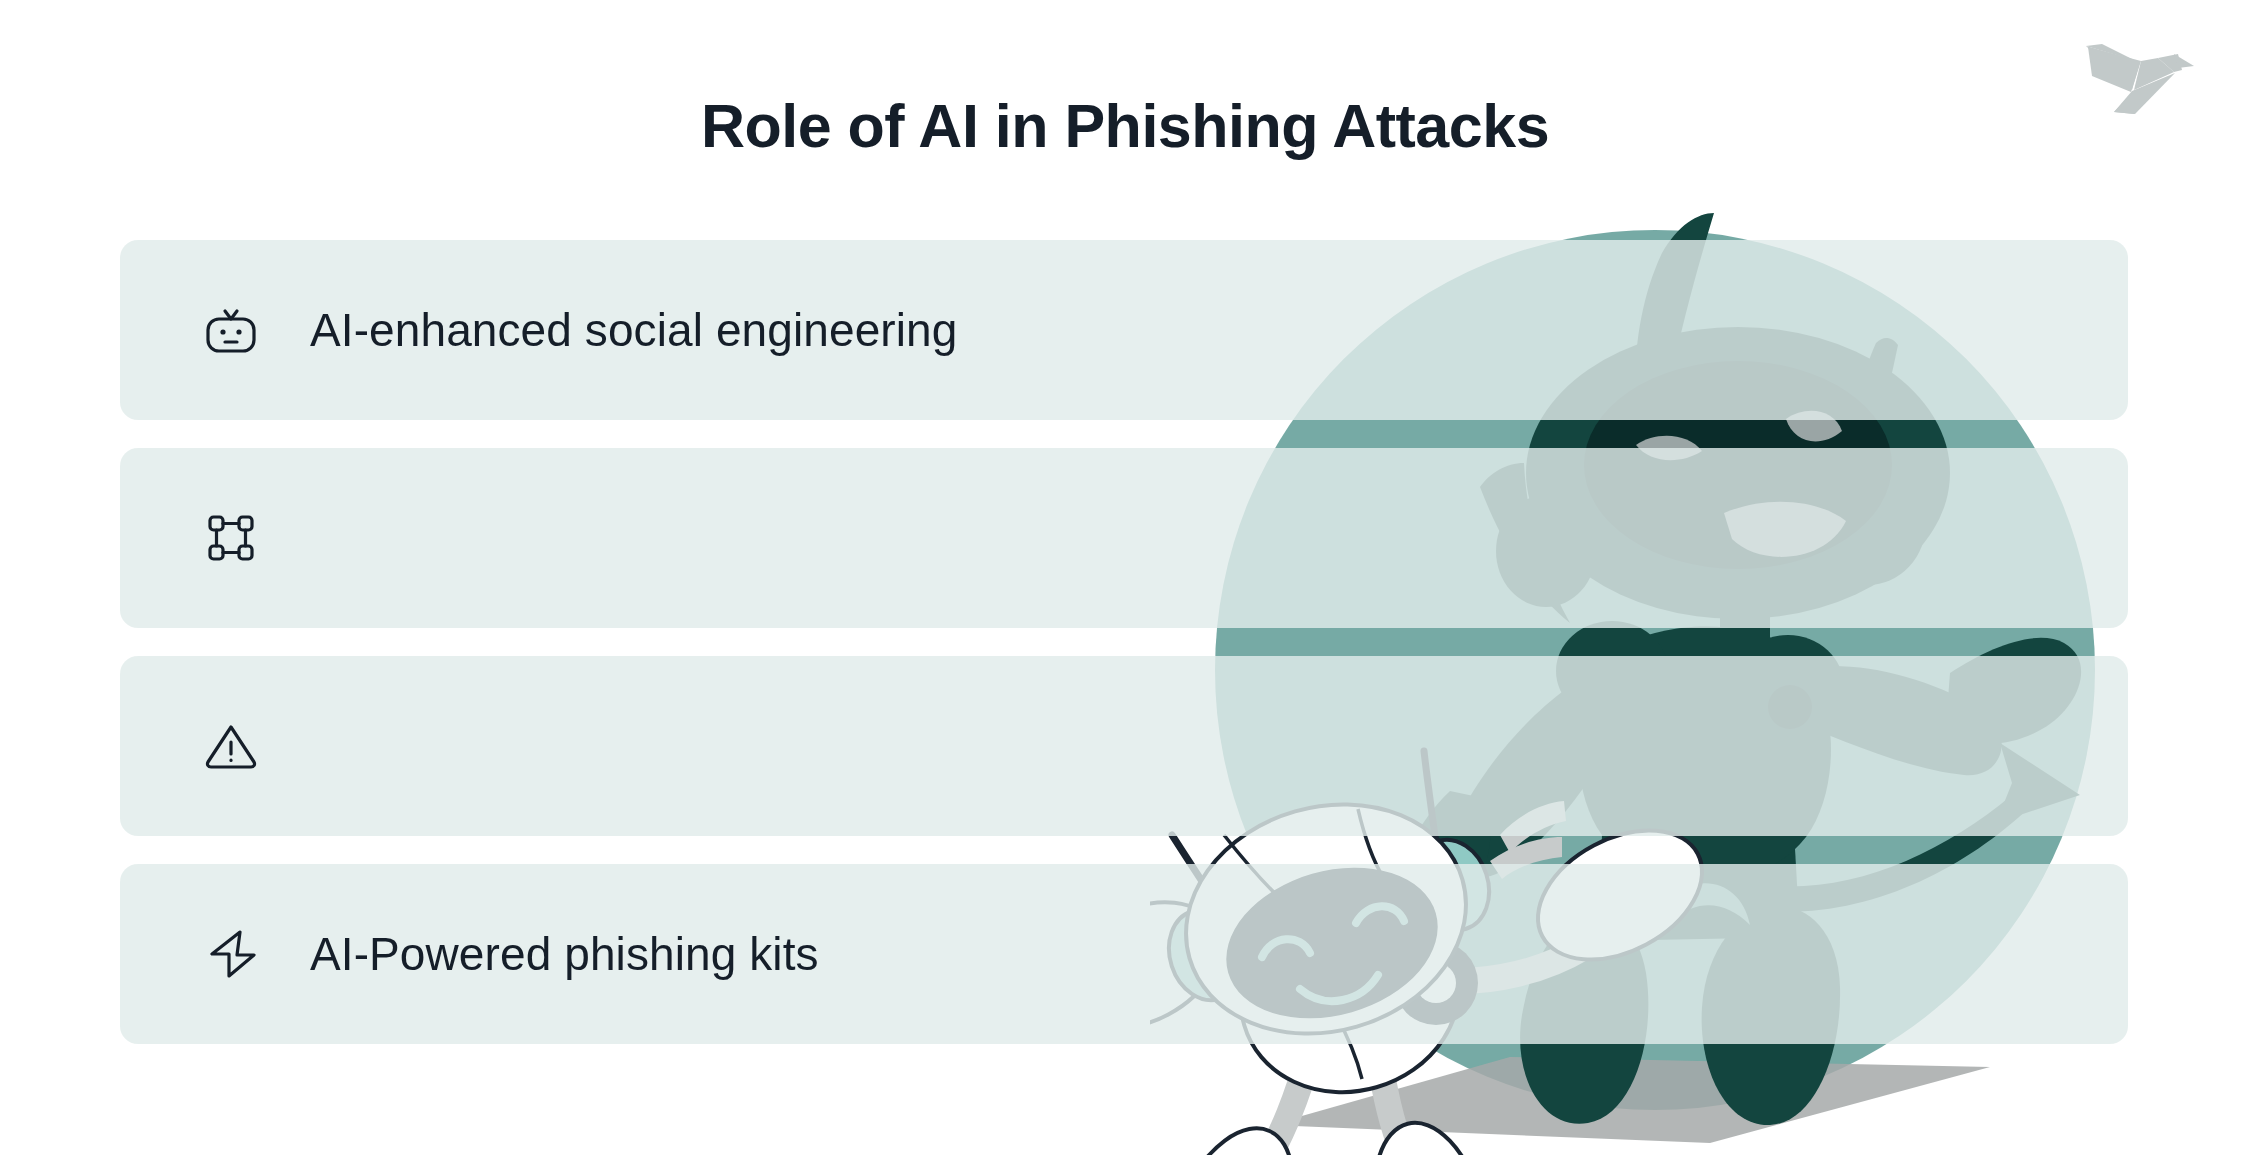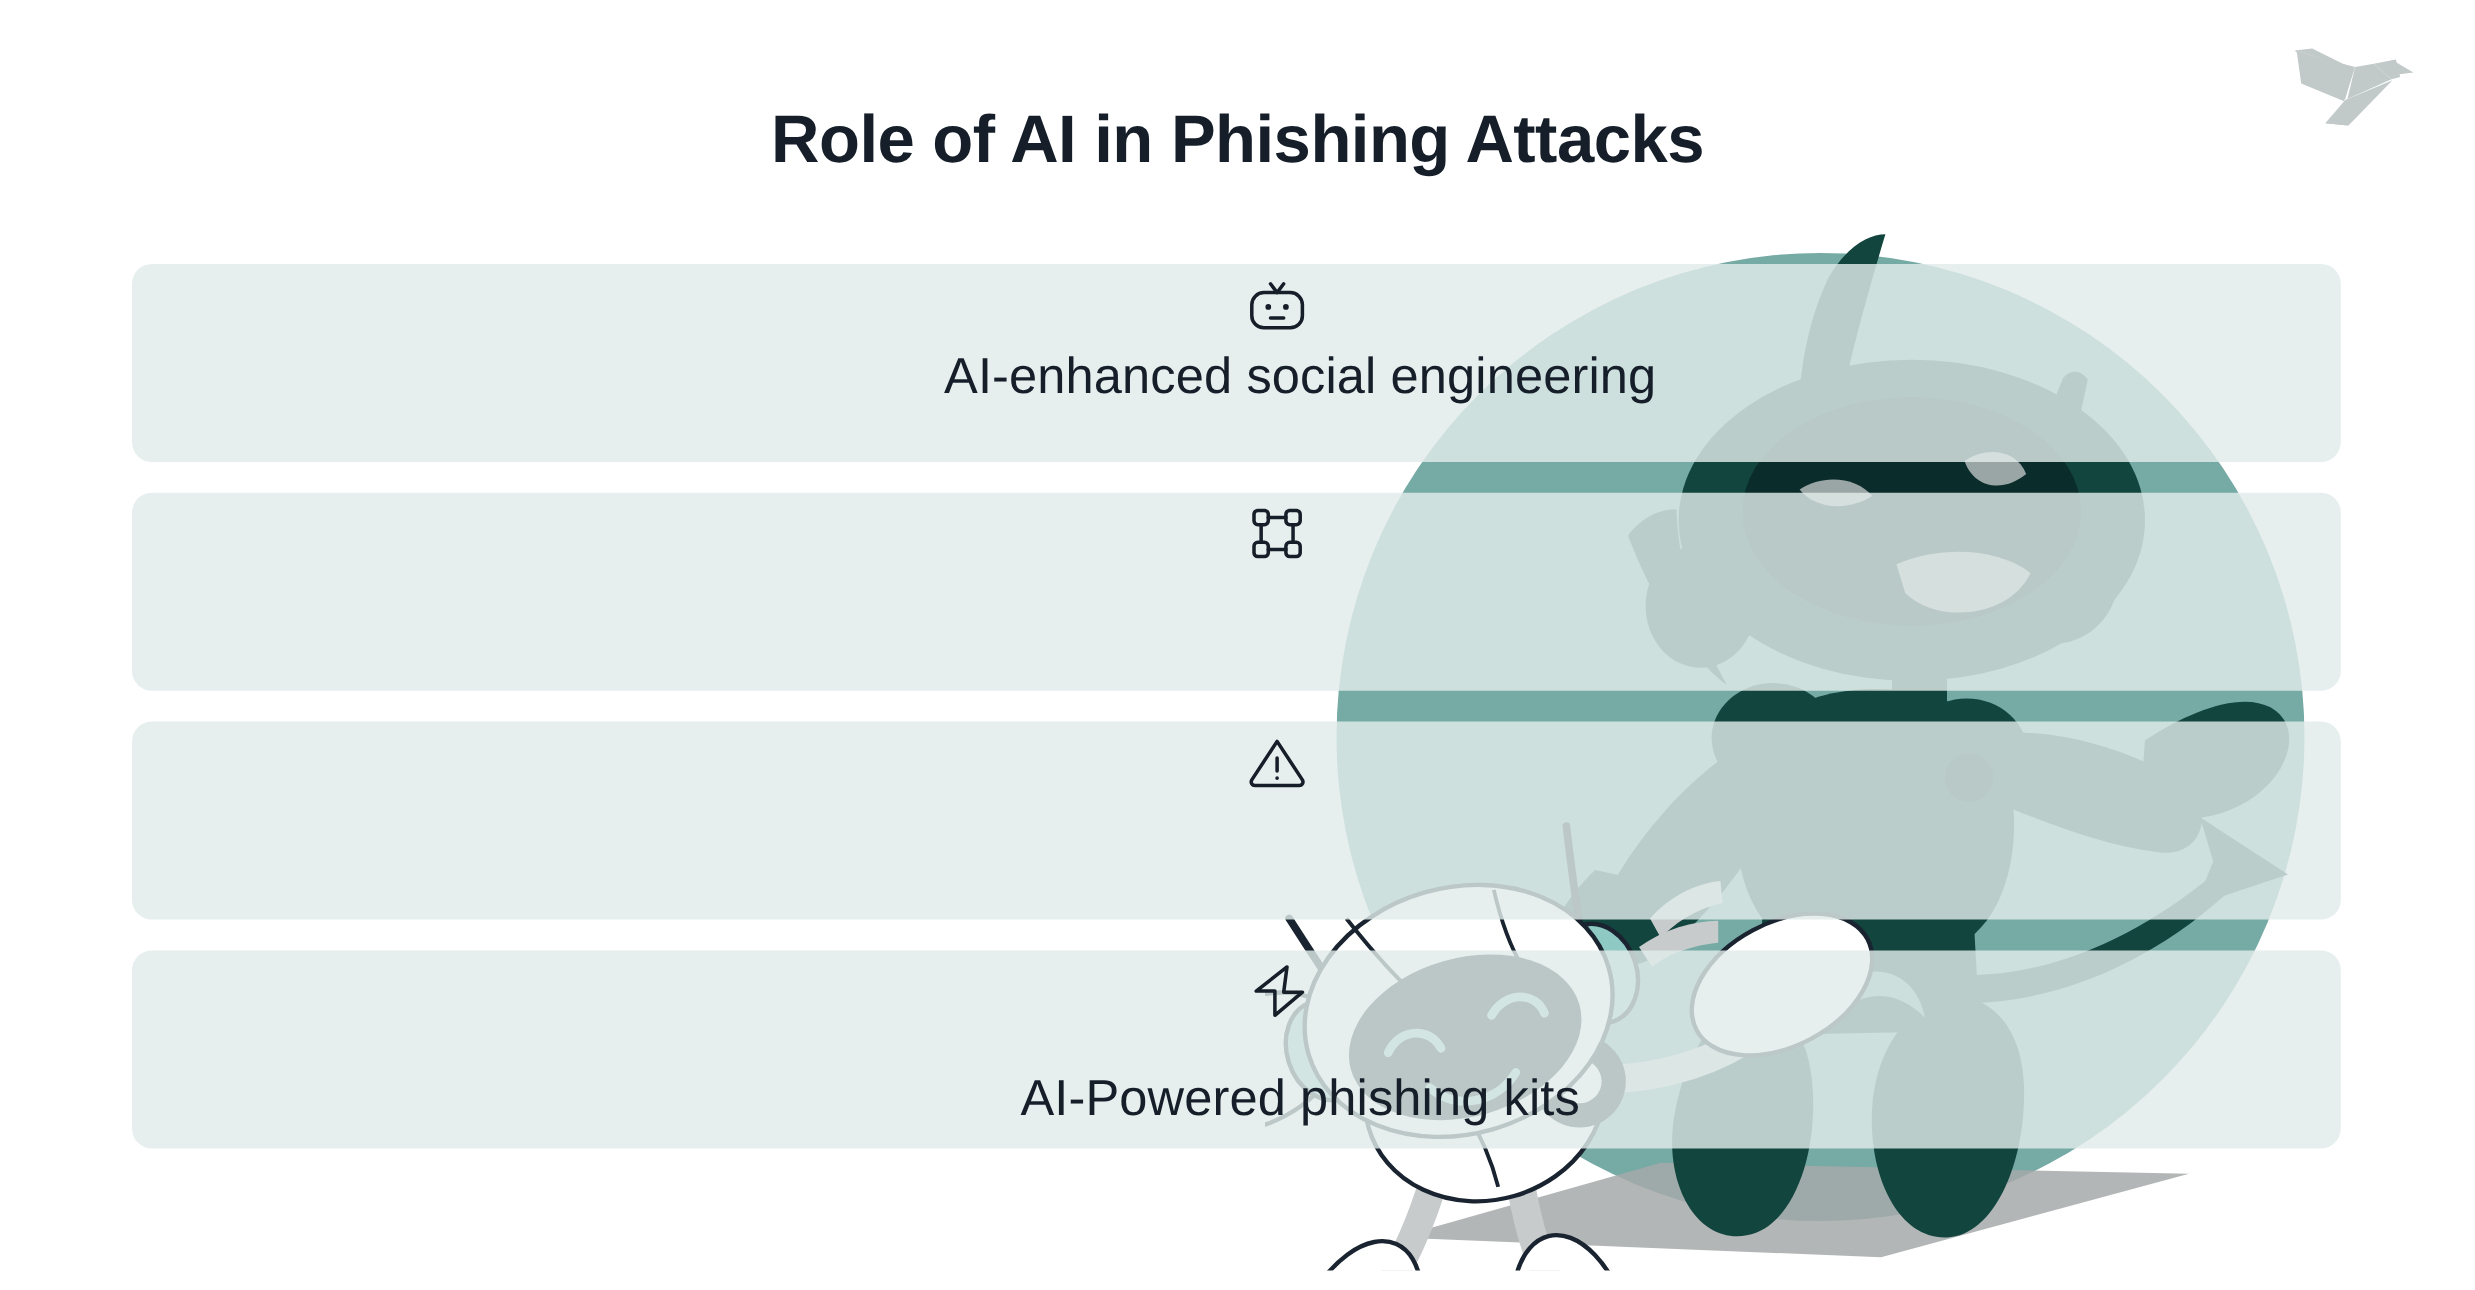--- a/index.html
+++ b/index.html
@@ -60,23 +60,22 @@
   .feature-card {
     position: relative;
     height: 180px;
     margin-bottom: 28px;
     border-radius: 18px;
     background: rgba(225, 236, 234, 0.82);
     display: flex;
     align-items: center;
     box-sizing: border-box;
     padding-left: 74px;
-    flex-direction: column;
-  }
-  .feature-card:last-child { margin-bottom: 0; gap: 33px; }
+  }
+  .feature-card:last-child { margin-bottom: 0; }
 
   .card-icon {
     width: 74px;
     height: 74px;
     flex: 0 0 74px;
     display: flex;
     align-items: center;
     justify-content: center;
     color: #151e29;
   }

